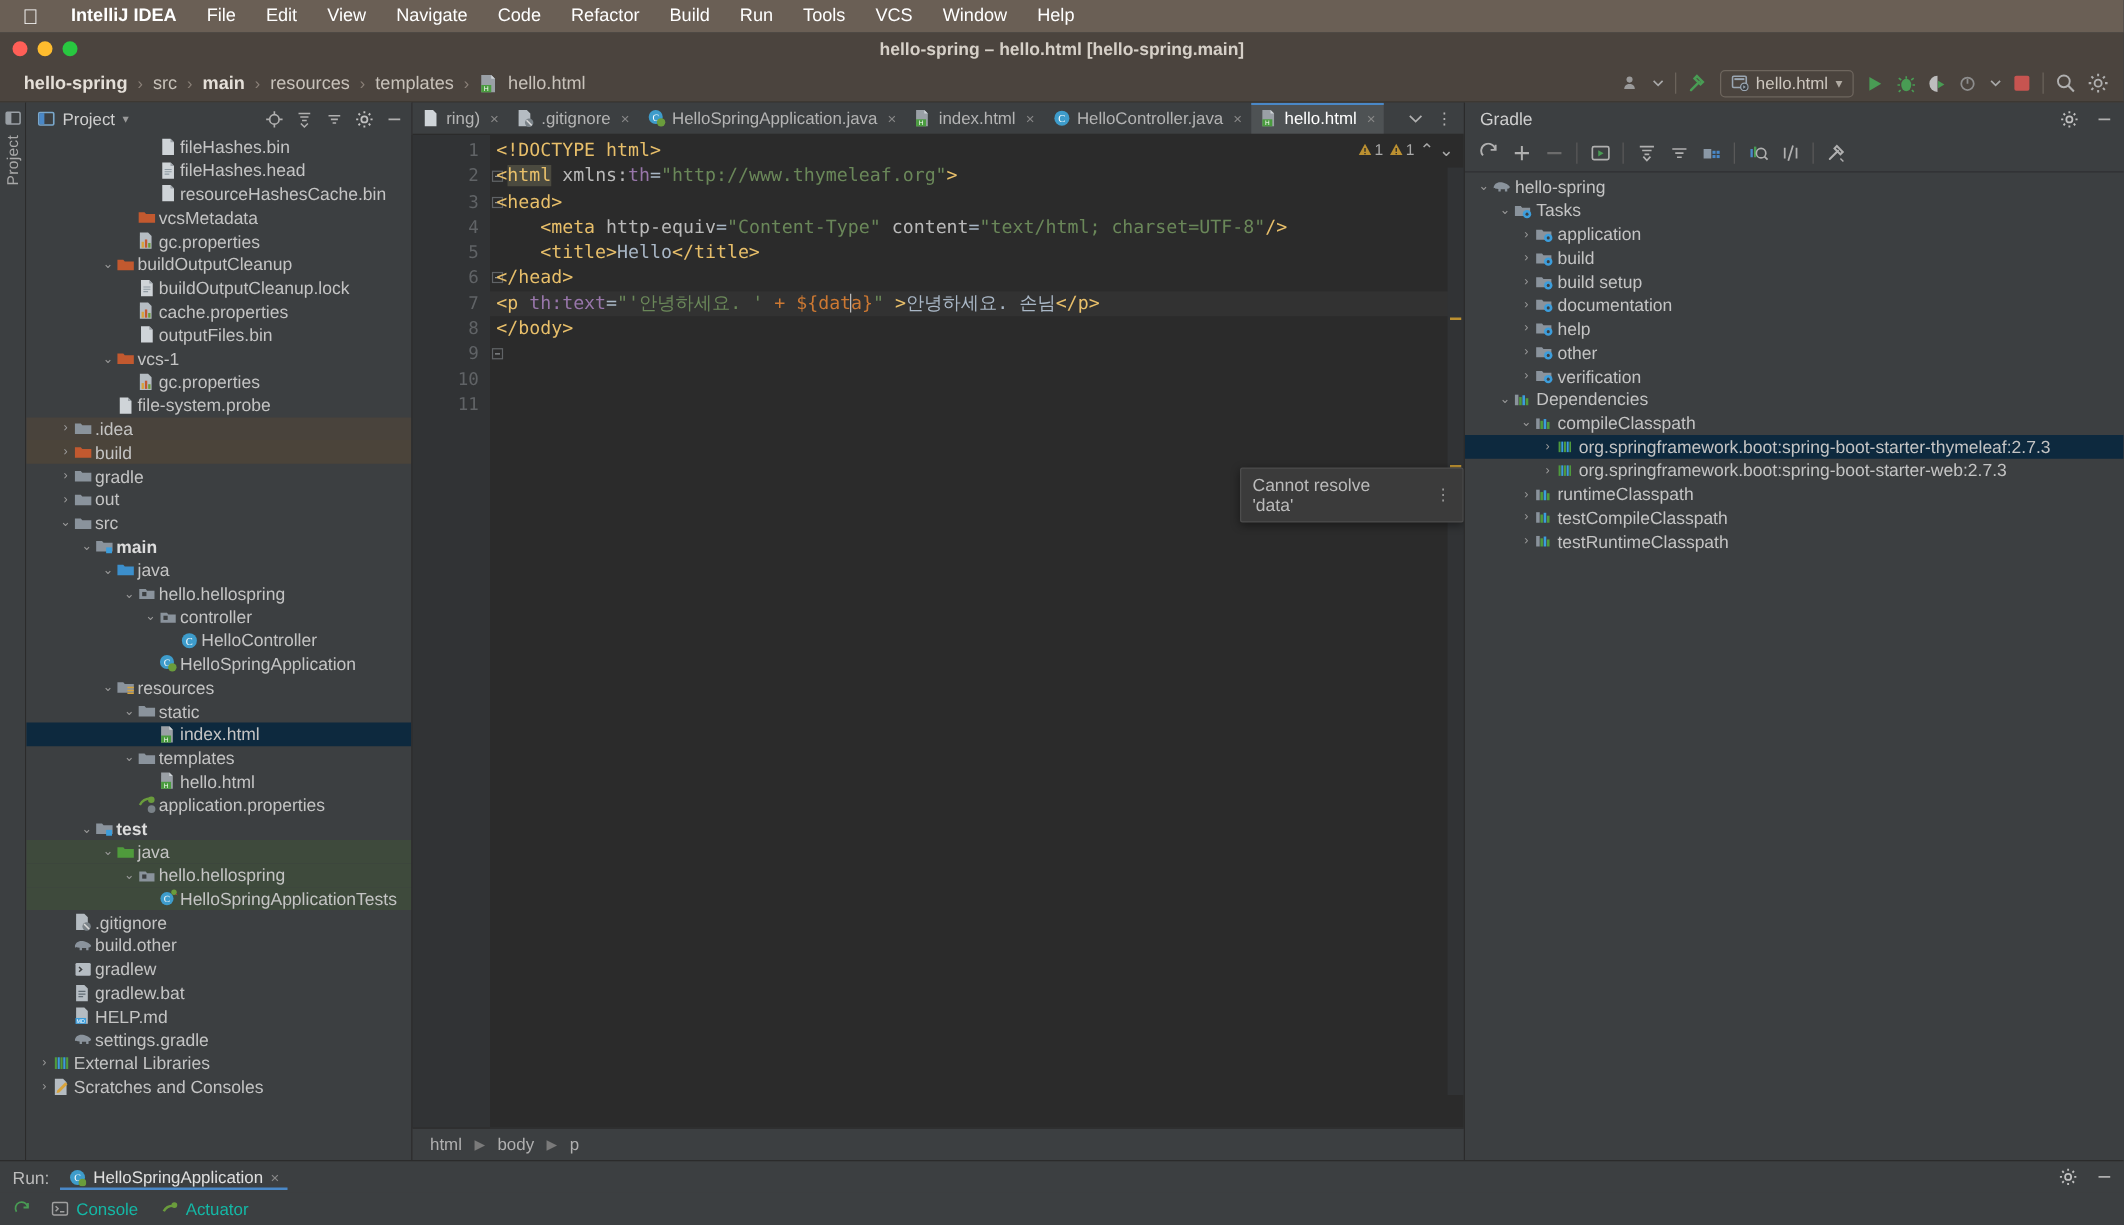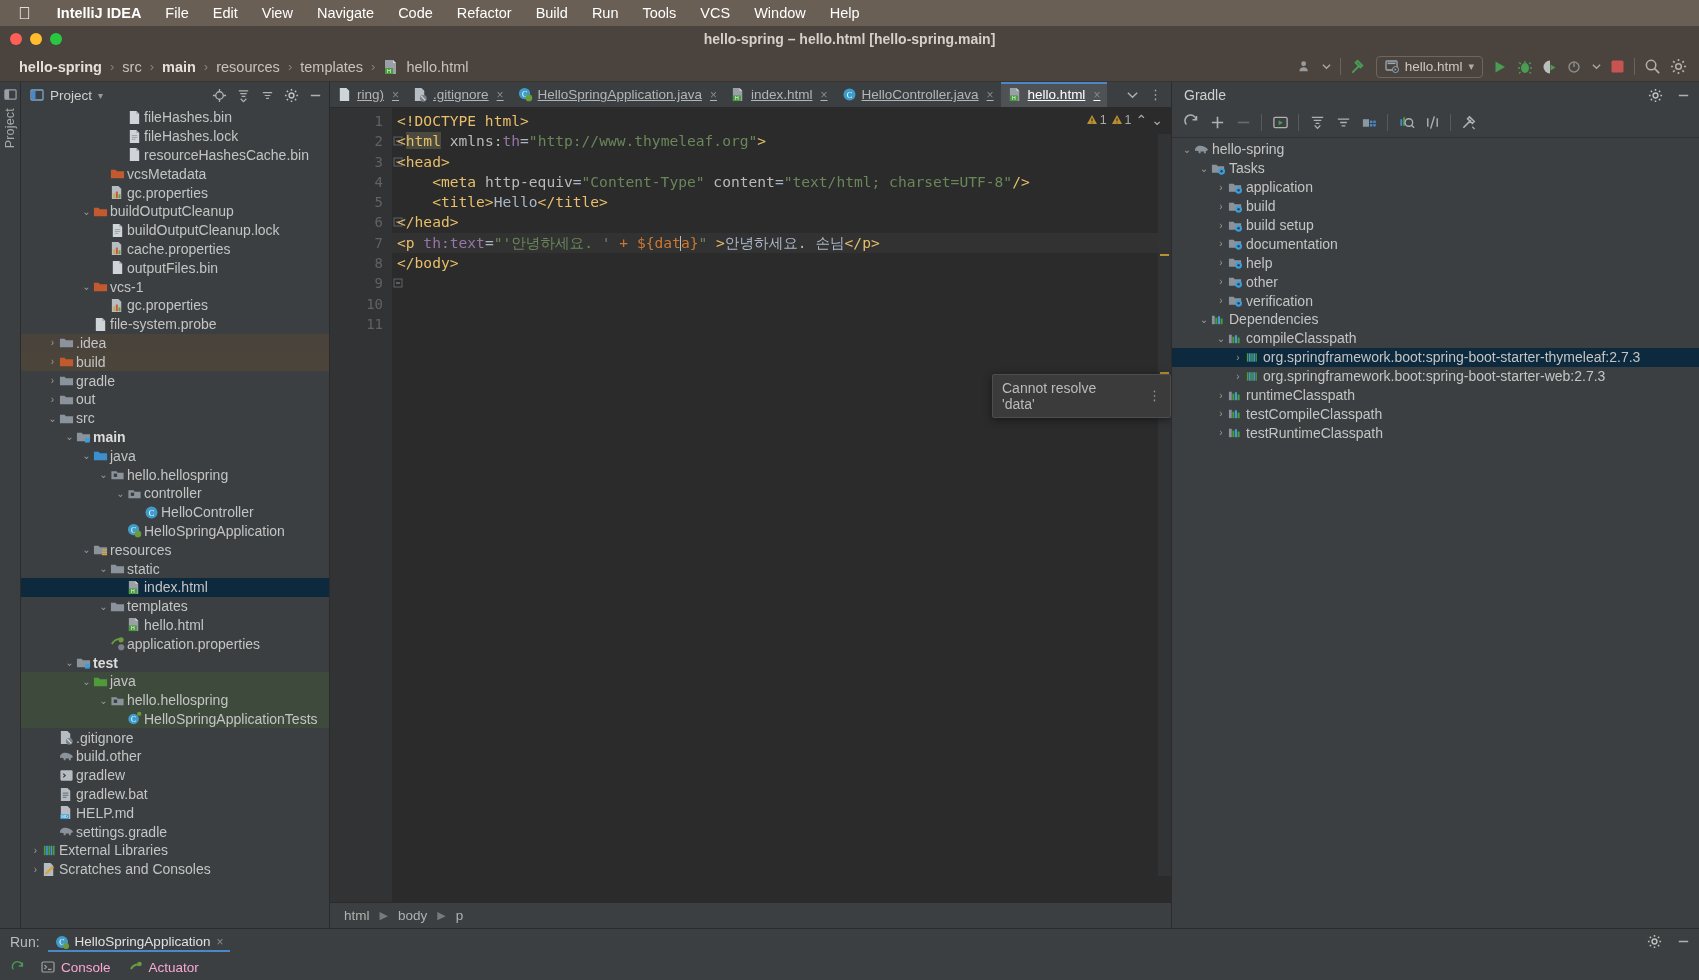--- a/index.html
+++ b/index.html
@@ -85,21 +85,21 @@
   .trow.brn { background:#4b443a; }
 
   
   .editor { flex:1; background:#2b2b2b; display:flex; flex-direction:column; min-width:0; position:relative; }
   .tabbar {
     height:26px; background:#3c3f41; display:flex; align-items:stretch;
     border-bottom:1px solid #2b2b2b; overflow:hidden;
   }
   .etab {
     display:flex; align-items:center; gap:5px; padding:0 7px; font-size:13.5px;
-    color:#b4b4b4; border-right:0; position:relative; white-space:nowrap;text-decoration:underline;
+    color:#b4b4b4; border-right:0; position:relative; white-space:nowrap;
   }
   .etab.active { background:#4e5254; color:#ffffff; box-shadow:inset 0 2px 0 #4a88c7; }
   .etab .x { color:#888; font-size:12px; padding-left:3px; }
   .tabbar-right { margin-left:auto; display:flex; align-items:center; gap:10px; padding:0 9px; }
 
   .editbody { flex:1; display:flex; position:relative; overflow:hidden; }
   .gutter {
     width:62px; background:#313335; color:#606366; text-align:right;
     font-family:"DejaVu Sans Mono", monospace; font-size:14px;
     padding-top:3px; flex:none; position:relative;
@@ -164,21 +164,21 @@
   }
   .runbar .rlabel { color:#bbbbbb; padding-right:8px; }
   .runtab {
     display:flex; align-items:center; gap:6px; padding:3px 7px;
     box-shadow:inset 0 -2px 0 #4a88c7; color:#e0e0e0; font-size:13.5px;
   }
   .runtab .x { color:#8a8a8a; font-size:12px; }
   .runbar .rright { margin-left:auto; display:flex; align-items:center; gap:14px; }
   .statusbar {
     height:26px; background:#3c3f41; display:flex; align-items:center;
-    padding-left:6px; font-size:13.5px; color:#f9a8d4; gap:0;
+    padding-left:6px; font-size:13.5px; color:#14b8a6; gap:0;
   }
   .statusbar .sb-item { display:flex; align-items:center; gap:6px; padding:0 12px 0 6px; }
 
   svg { display:block; }
 </style>
 </head>
 <body>
 
 <div class="app">
 
@@ -380,21 +380,21 @@
             <span class="arrow"></span>
             <span class="ic">
               <svg width="15" height="15" viewBox="0 0 16 16">
                 <path d="M3 1h7l3 3v11H3z" fill="#cfd4d8"></path>
                 <path d="M10 1l3 3h-3z" fill="#9aa0a6"></path>
                 <g stroke="#8f9aa3" stroke-width=".9">
                   <path d="M5 7h6M5 9h6M5 11h4"></path>
                 </g>
               </svg>
             </span>
-            <span class="tl">fileHashes.lock</span>
+            <span class="tl">fileHashes.head</span>
           </div>
           <div class="trow " style="padding-left:93px">
             <span class="arrow"></span>
             <span class="ic">
               <svg width="15" height="15" viewBox="0 0 16 16">
                 <path d="M3 1h7l3 3v11H3z" fill="#cfd4d8"></path>
                 <path d="M10 1l3 3h-3z" fill="#9aa0a6"></path>
               </svg>
             </span>
             <span class="tl">resourceHashesCache.bin</span>

